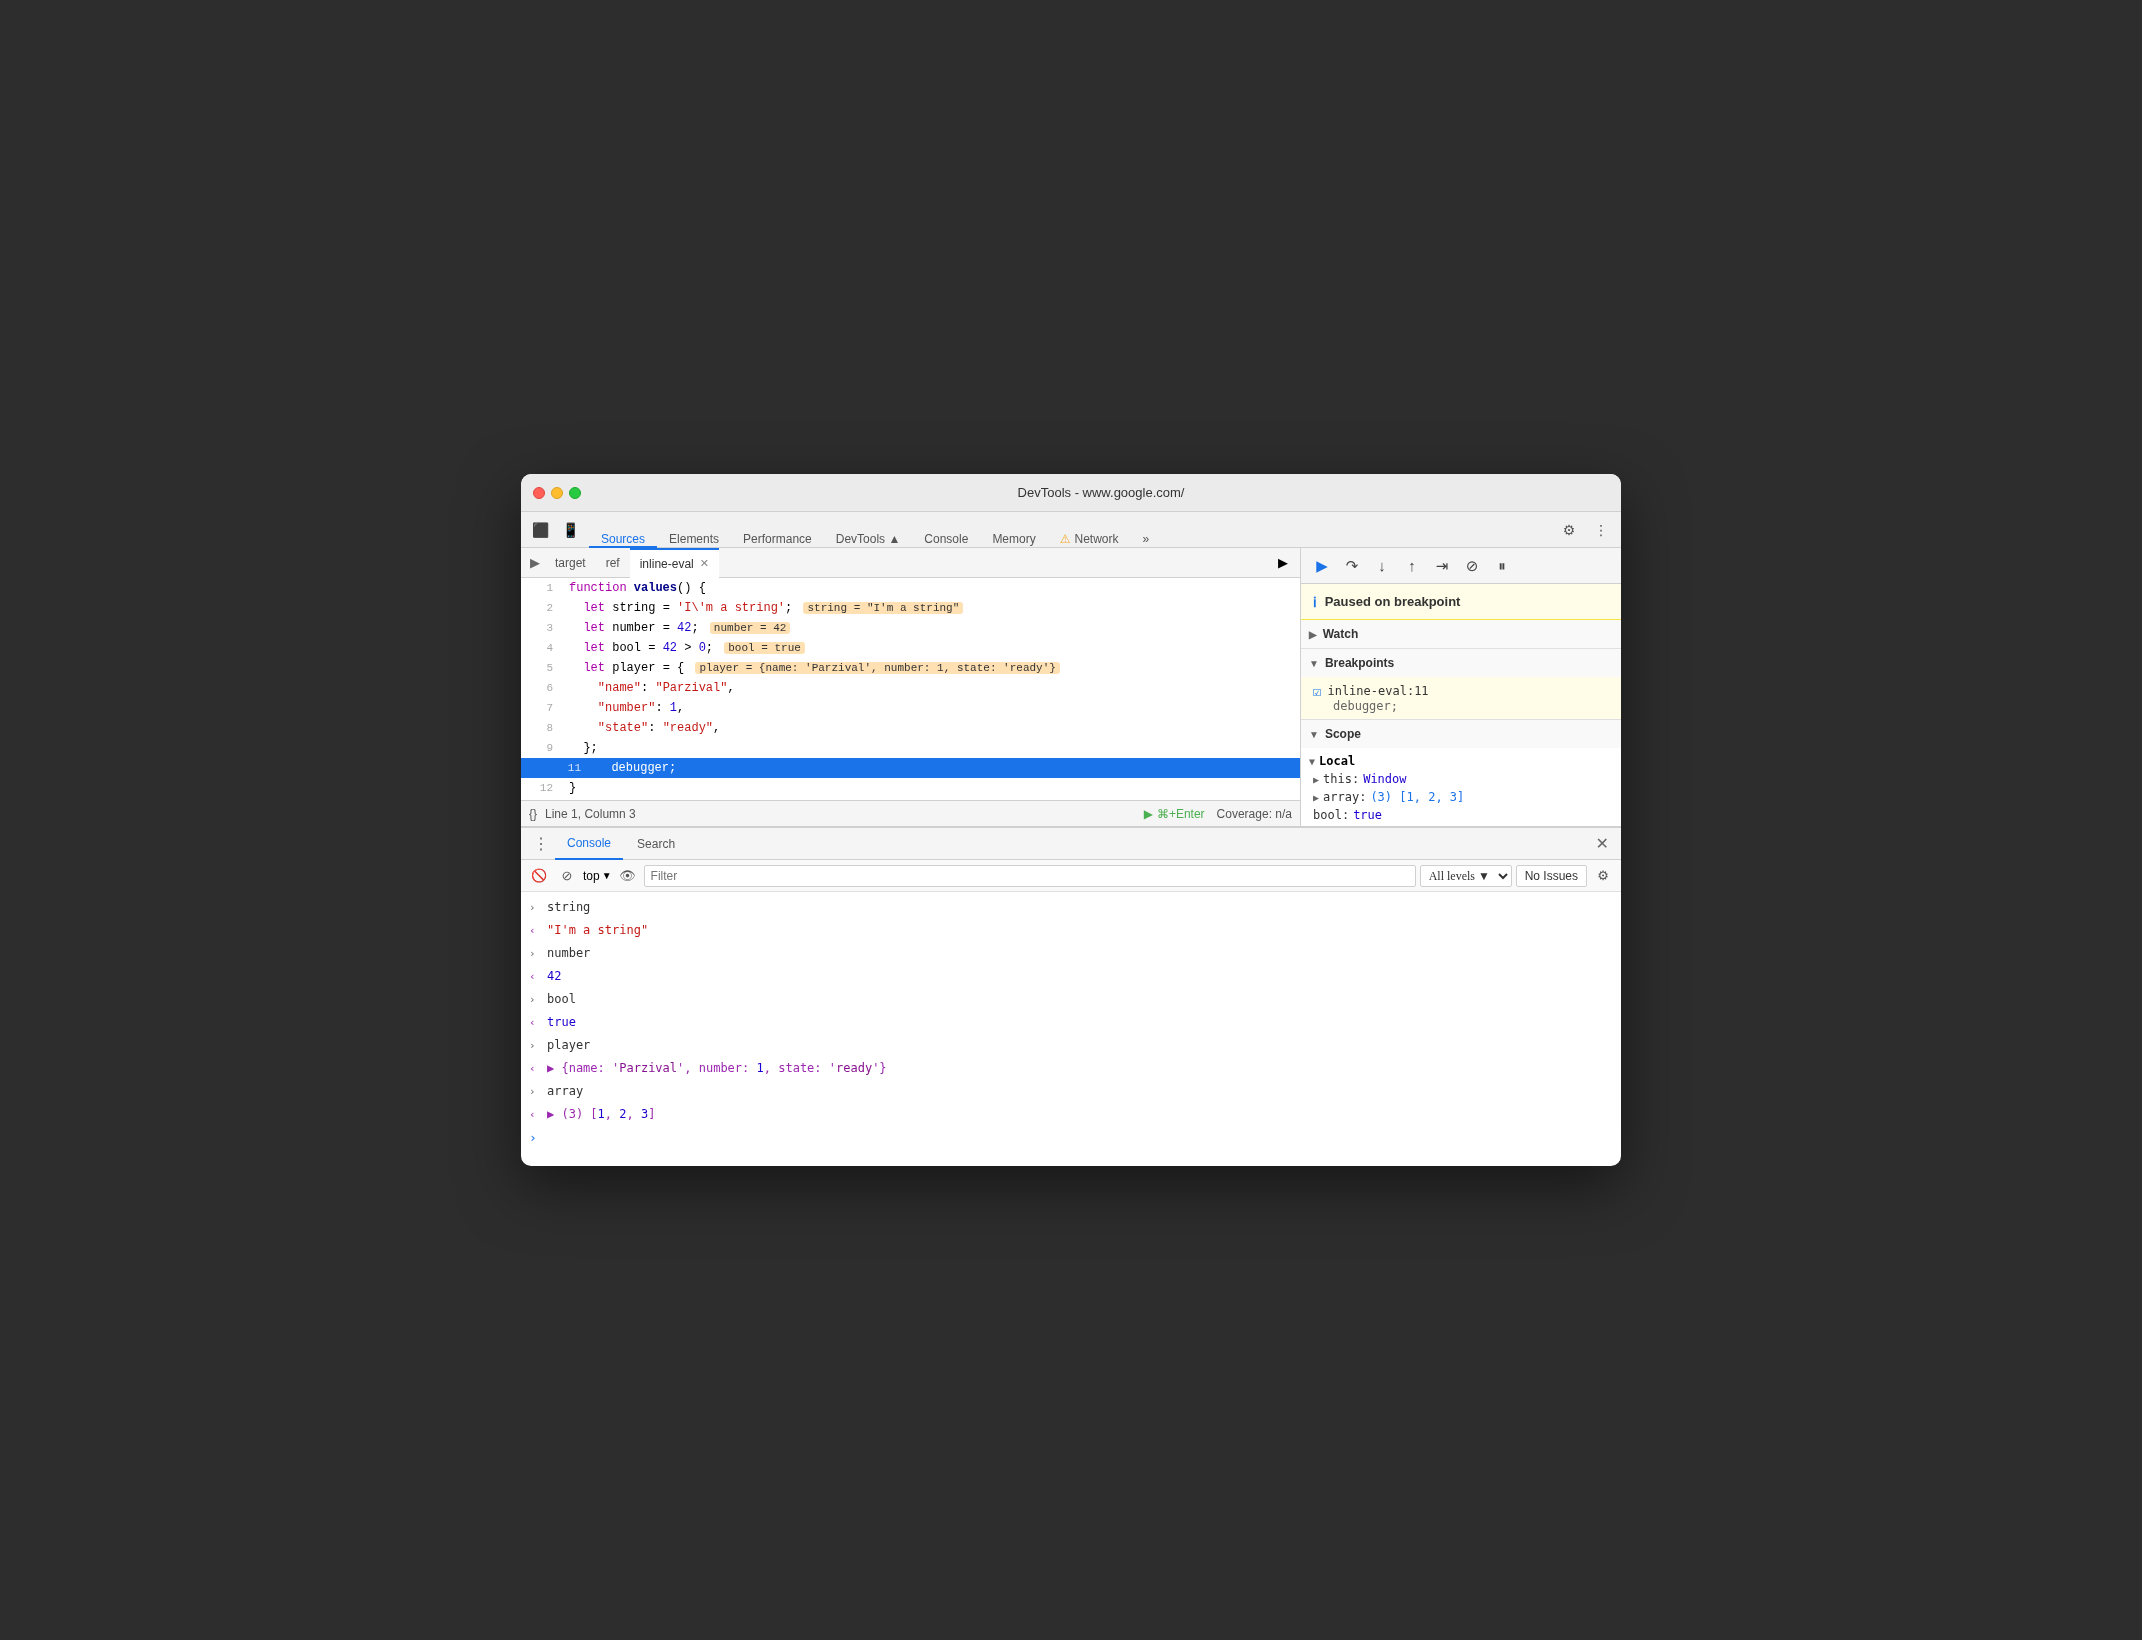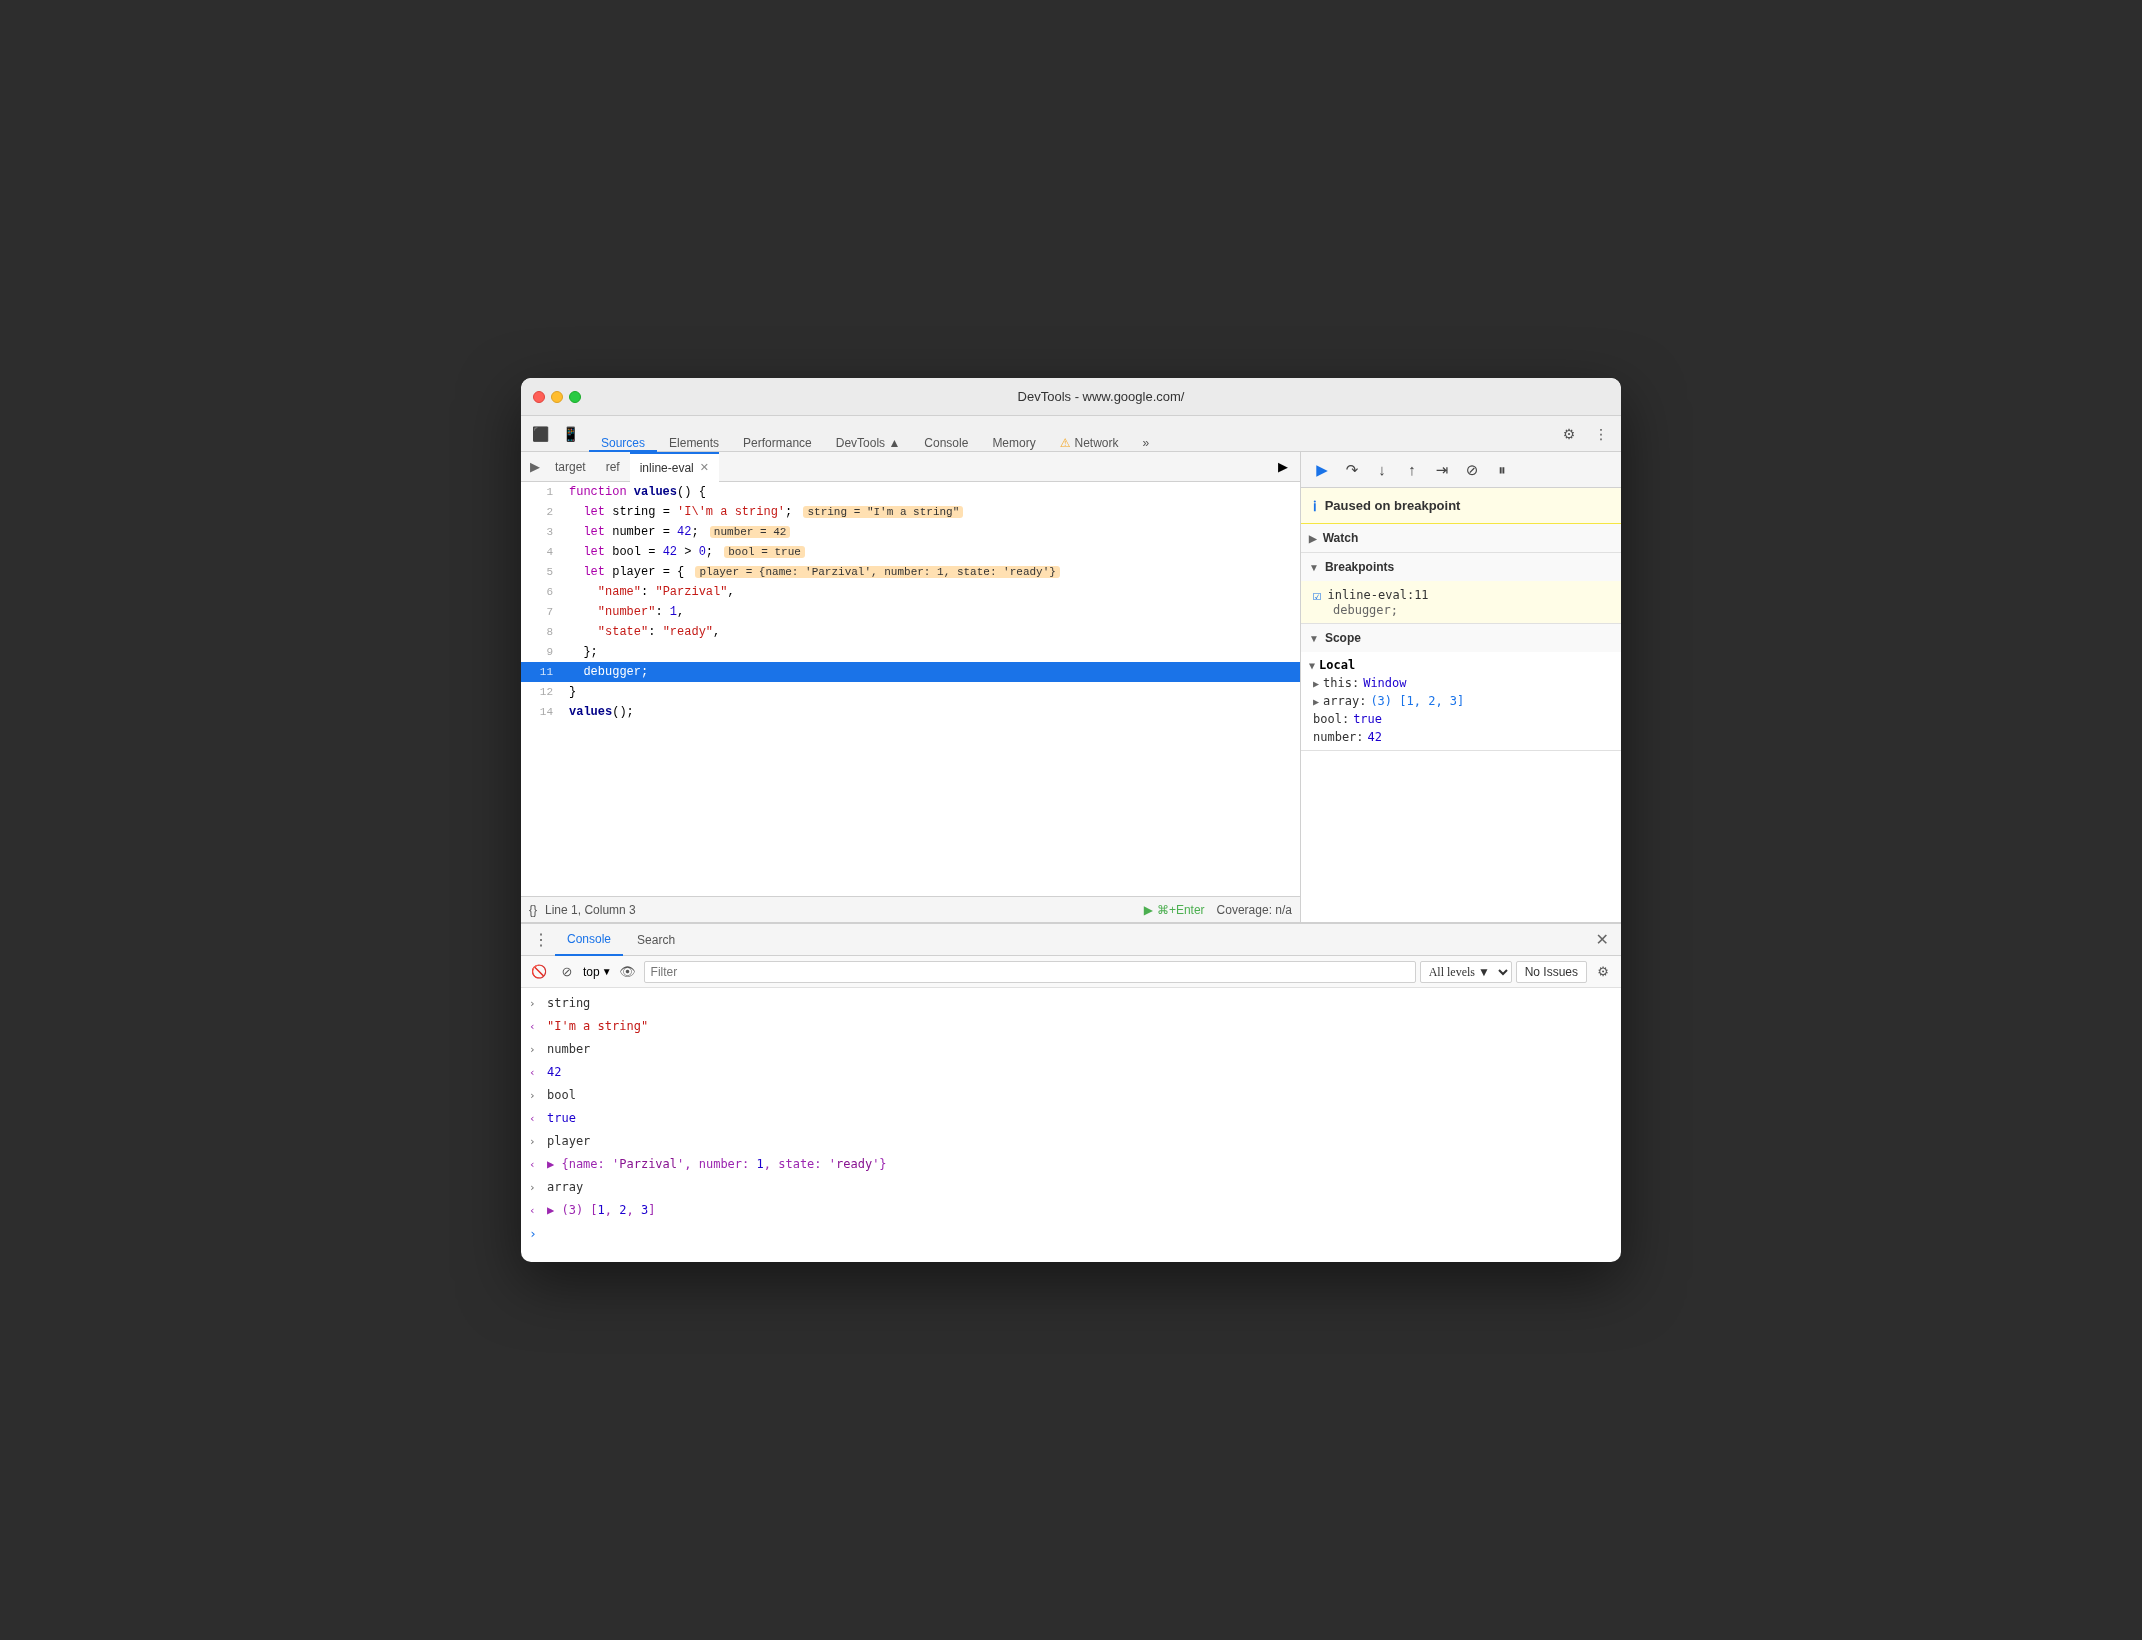--- a/index.html
+++ b/index.html
@@ -8,21 +8,21 @@
       font-size: 13px;
       background: #2d2d2d;
       display: flex;
       justify-content: center;
       align-items: center;
       min-height: 100vh;
       padding: 20px;
     }
     .devtools-window {
       width: 1100px;
-      height: 884px;
+      height: 692px;
       background: #ffffff;
       border-radius: 10px;
       box-shadow: 0 20px 60px rgba(0,0,0,0.5);
       display: flex;
       flex-direction: column;
       overflow: hidden;
     }
     
     .title-bar {
       background: #ebebeb;
@@ -179,20 +179,21 @@
       line-height: 20px;
     }
     .code-line {
       display: flex;
       align-items: center;
       min-height: 20px;
     }
     .code-line.active-debug {
       background: #1a73e8;
       color: white;
+      padding-left: 28px;
     }
     .line-num {
       width: 40px;
       min-width: 40px;
       text-align: right;
       padding-right: 8px;
       color: #aaa;
       font-size: 11px;
       user-select: none;
     }

